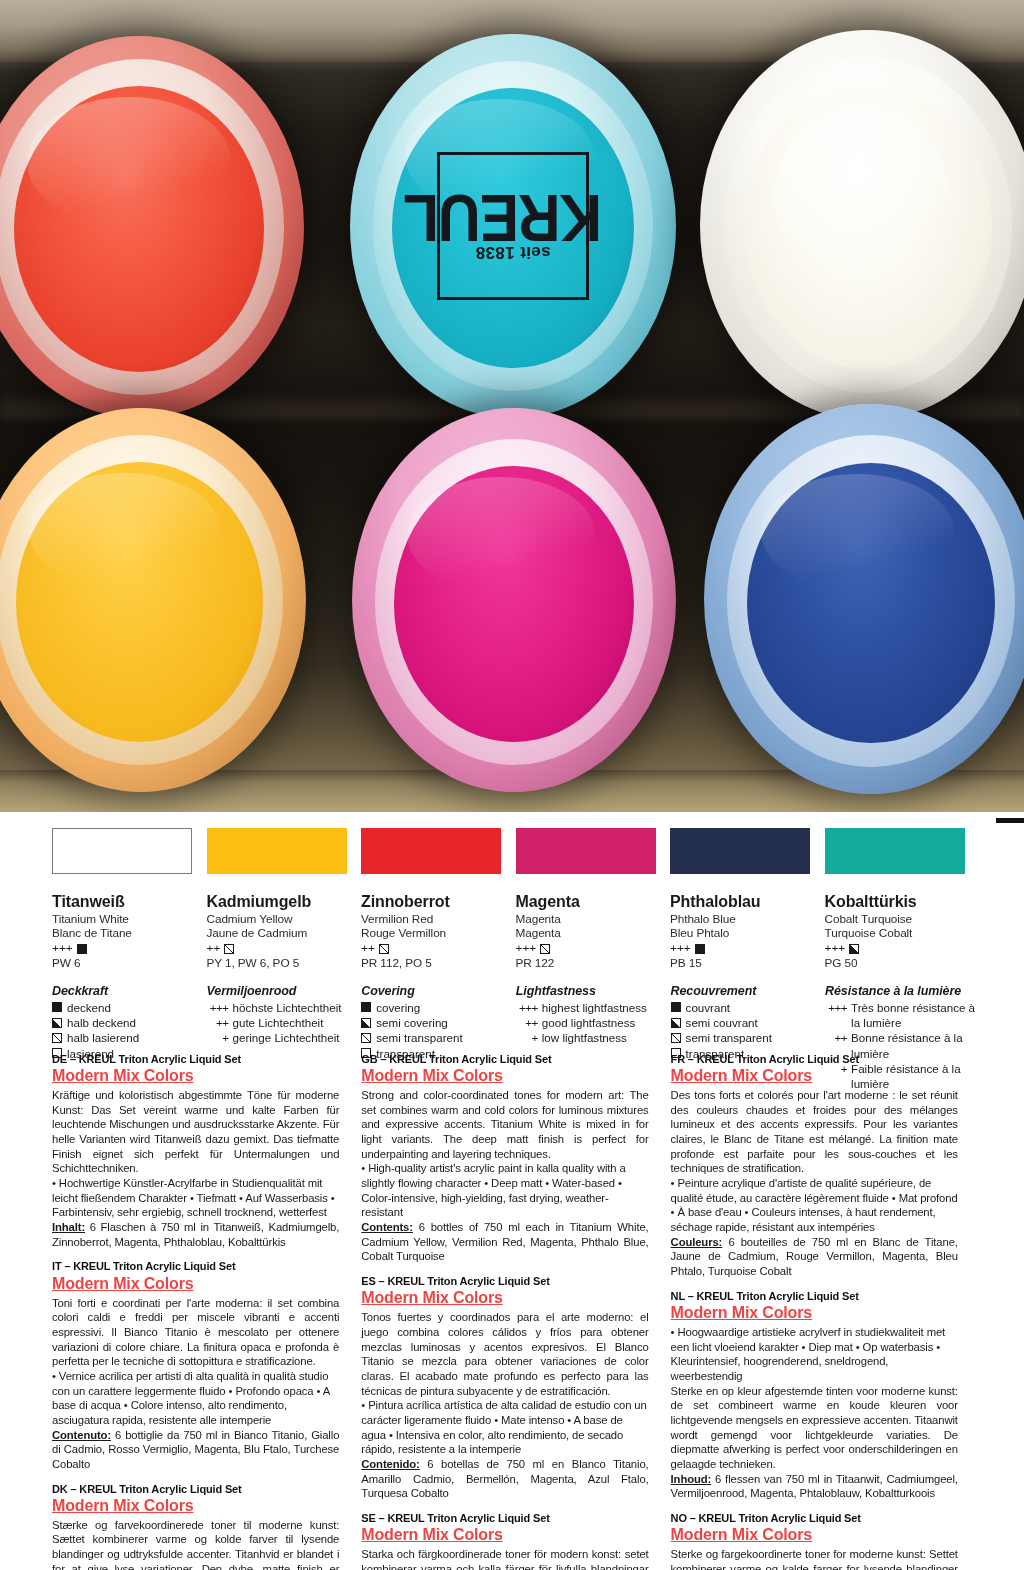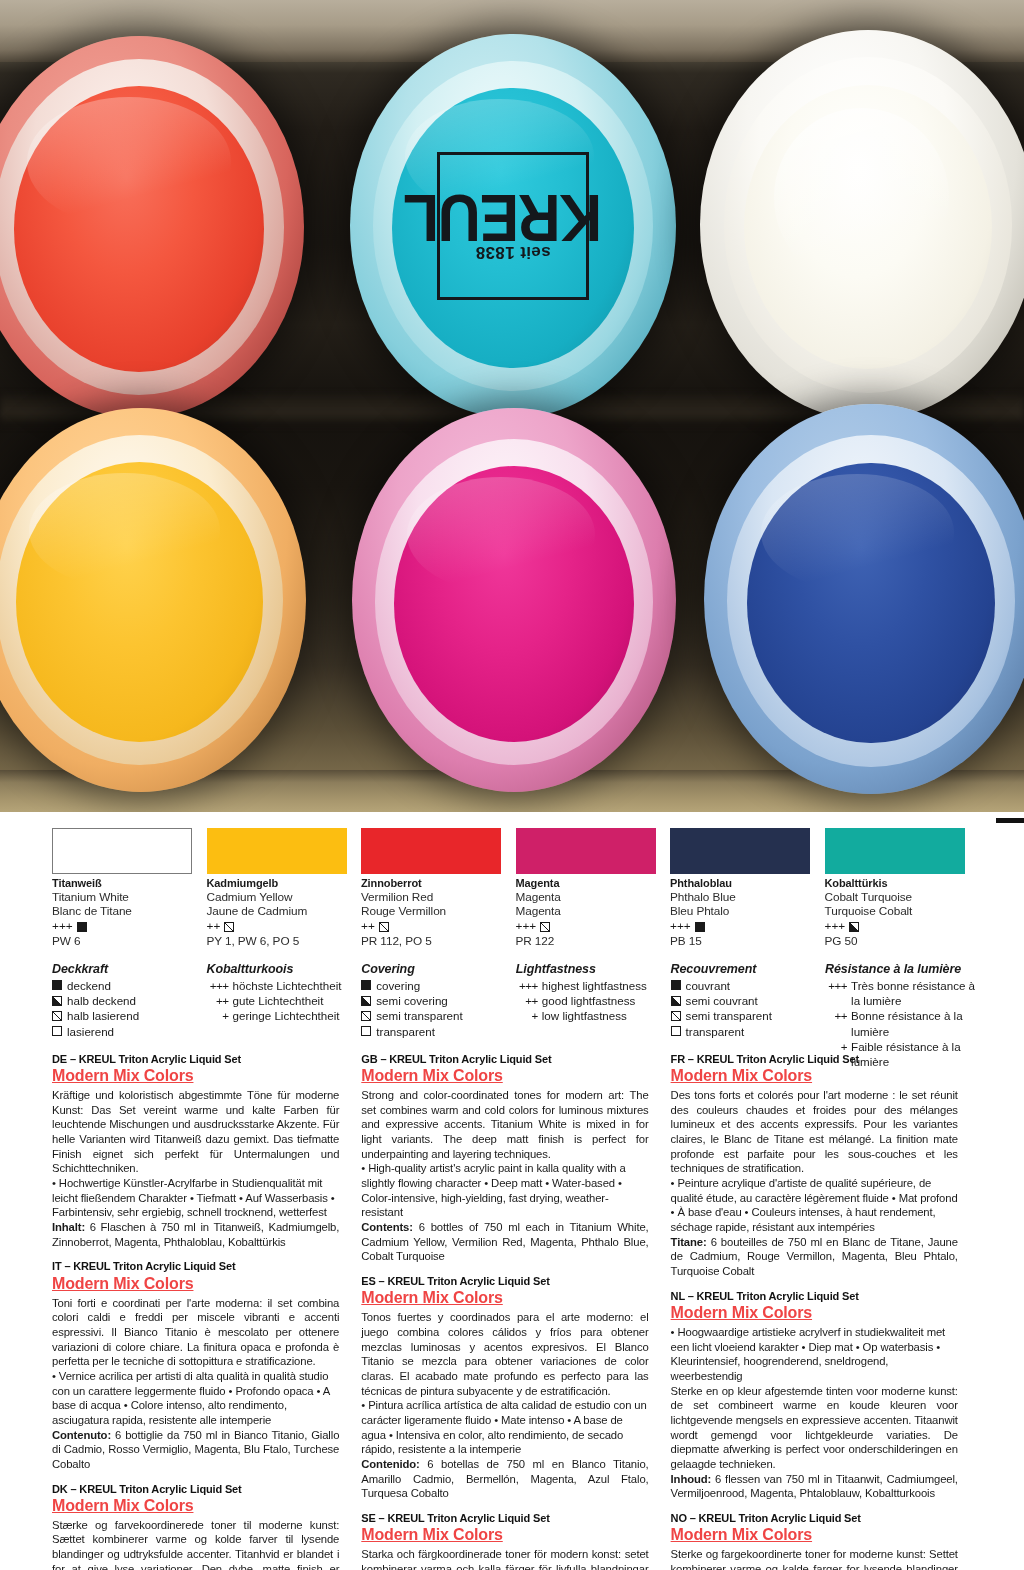--- a/index.html
+++ b/index.html
@@ -206,22 +206,22 @@
     width: 928px;
     display: grid;
     grid-template-columns: repeat(6, 154.5px);
   }
   .swatch-cell { padding-right: 14px; }
   .swatch-chip {
     width: 140px; height: 46px;
     border: 1px solid #7b7b7b;
   }
   .sw-name {
-    margin-top: 3px;
-    font-size: 11px; font-weight: 700; color: #1a1a1a;
+    margin-top: 19px;
+    font-size: 16px; font-weight: 700; color: #1a1a1a;
     letter-spacing: -.1px; line-height: 1.18;
   }
   .sw-alt {
     font-size: 11.8px; color: #2c2c2c; line-height: 1.2;
     letter-spacing: -.1px;
   }
   .sw-rating {
     font-size: 11.8px; color: #1a1a1a; line-height: 1.25;
     display: flex; align-items: center; gap: 4px; margin-top: 1px;
   }
@@ -289,21 +289,21 @@
   .t-body {
     font-size: 11.3px; color: #1a1a1a; line-height: 1.3;
     text-align: justify; letter-spacing: -.12px;
     margin-bottom: 0px;
   }
   .t-body.nojust { text-align: left; }
   .t-contents {
     font-size: 11.3px; color: #1a1a1a; line-height: 1.3;
     text-align: justify; letter-spacing: -.12px;
   }
-  .t-contents b { font-weight: 700; }
+  .t-contents b { font-weight: 700; text-decoration: underline; }
 </style>
 </head>
 <body>
 
 <div class="page">
 
   <div class="photo">
     <div class="box-bg"></div>
     <div class="wall-top"></div>
     <div class="shelf"></div>
@@ -435,21 +435,21 @@
             <div class="legend-item">
               <span class="gl gl-semi"></span>
               <span>halb lasierend</span>
             </div>
             <div class="legend-item">
               <span class="gl gl-empty"></span>
               <span>lasierend</span>
             </div>
           </div>
           <div>
-            <div class="legend-title">Kobaltturkoois</div>
+            <div class="legend-title">Vermiljoenrood</div>
             <div class="lf-item">
               <span class="lf-plus">+++</span>
               <span>höchste Lichtechtheit</span>
             </div>
             <div class="lf-item">
               <span class="lf-plus">++</span>
               <span>gute Lichtechtheit</span>
             </div>
             <div class="lf-item">
               <span class="lf-plus">+</span>
@@ -575,21 +575,21 @@
             <div class="t-sub">Modern Mix Colors</div>
             <div class="t-body">Starka och färgkoordinerade toner för modern konst: setet kombinerar varma och kalla färger för livfulla blandningar och uttrycksfulla accenter. Titanvit blandas i för ljusa färgvariationer. Den djupa matta finishen är perfekt för undermålning och skiktningstekniker.</div>
           </div>
         </div>
       <div class="tcol" id="tcol3">
           <div class="tblock">
             <div class="t-head">FR – KREUL Triton Acrylic Liquid Set</div>
             <div class="t-sub">Modern Mix Colors</div>
             <div class="t-body">Des tons forts et colorés pour l'art moderne : le set réunit des couleurs chaudes et froides pour des mélanges lumineux et des accents expressifs. Pour les variantes claires, le Blanc de Titane est mélangé. La finition mate profonde est parfaite pour les sous-couches et les techniques de stratification.</div>
             <div class="t-body nojust">• Peinture acrylique d'artiste de qualité supérieure, de qualité étude, au caractère légèrement fluide • Mat profond • À base d'eau • Couleurs intenses, à haut rendement, séchage rapide, résistant aux intempéries</div>
-            <div class="t-contents"><b>Titane:</b> <span>6 bouteilles de 750 ml en Blanc de Titane, Jaune de Cadmium, Rouge Vermillon, Magenta, Bleu Phtalo, Turquoise Cobalt</span></div>
+            <div class="t-contents"><b>Couleurs:</b> <span>6 bouteilles de 750 ml en Blanc de Titane, Jaune de Cadmium, Rouge Vermillon, Magenta, Bleu Phtalo, Turquoise Cobalt</span></div>
           </div>
           <div class="tblock">
             <div class="t-head">NL – KREUL Triton Acrylic Liquid Set</div>
             <div class="t-sub">Modern Mix Colors</div>
             <div class="t-body nojust">• Hoogwaardige artistieke acrylverf in studiekwaliteit met een licht vloeiend karakter • Diep mat • Op waterbasis • Kleurintensief, hoogrenderend, sneldrogend, weerbestendig</div>
             <div class="t-body">Sterke en op kleur afgestemde tinten voor moderne kunst: de set combineert warme en koude kleuren voor lichtgevende mengsels en expressieve accenten. Titaanwit wordt gemengd voor lichtgekleurde variaties. De diepmatte afwerking is perfect voor onderschilderingen en gelaagde technieken.</div>
             <div class="t-contents"><b>Inhoud:</b> <span>6 flessen van 750 ml in Titaanwit, Cadmiumgeel, Vermiljoenrood, Magenta, Phtaloblauw, Kobaltturkoois</span></div>
           </div>
           <div class="tblock">
             <div class="t-head">NO – KREUL Triton Acrylic Liquid Set</div>

